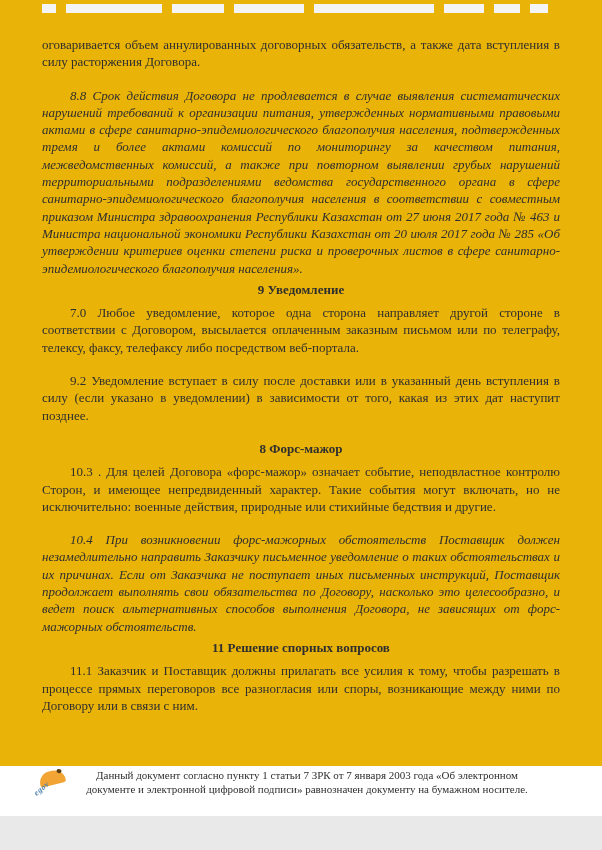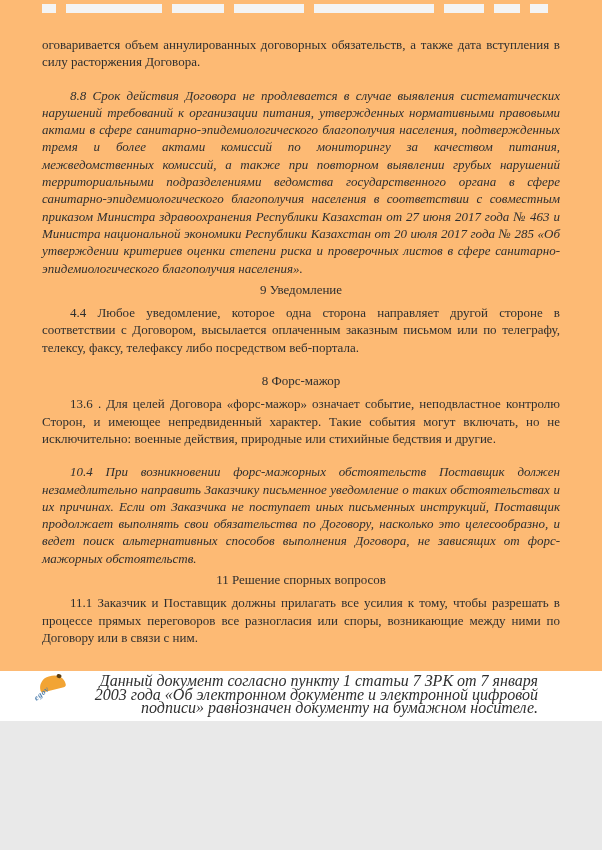--- a/index.html
+++ b/index.html
@@ -1,21 +1,21 @@
 <!DOCTYPE html>
 <html><head>
 <meta charset="utf-8">
 <style>
   html, body { margin: 0; padding: 0; background: #e9e9e9; }
   .page {
     position: relative;
     width: 602px;
-    height: 721px;
+    height: 816px;
     margin: 0 auto;
-    background: #fdba74;
+    background: #eab308;
     overflow: hidden;
     font-family: "Liberation Serif", "DejaVu Serif", serif;
     color: #2f2f2f;
   }
 
   
   .ghost-line {
     position: absolute;
     top: 4px; left: 42px; right: 42px;
     height: 10px;
@@ -40,41 +40,40 @@
     position: absolute;
     top: 36px; left: 42px; right: 42px;
     font-size: 13px;
     line-height: 17.3px;
     text-align: justify;
   }
   .doc-body p.para { margin: 0 0 16px 0; }
   .doc-body p.para.indent { text-indent: 28px; }
   .doc-body p.para.tight { margin-bottom: 0; font-style: italic; }
   .doc-body .heading {
-    font-weight: normal;
+    font-weight: bold;
     text-align: center;
     margin: 4px 0 6px 0;
   }
 
   .footer {
     position: absolute;
     left: 0; right: 0; bottom: 0;
     height: 50px;
     background: #ffffff;
     padding-top: 3px;
     box-sizing: border-box;
   }
   .footer-text {
     margin-left: 76px;
     width: 462px;
-    font-size: 16px;
+    font-size: 11px;
     line-height: 13.5px;
-    text-align: right;
+    text-align: center;
     color: #2f2f2f;
-    font-style: italic;
   }
 
   
   .egov-logo {
     position: absolute;
     left: 36px; top: 4px;
     width: 32px; height: 36px;
   }
   .egov-dome {
     position: absolute;
@@ -109,23 +108,24 @@
 <div class="page">
 
   <div class="ghost-line">
     <span class="g1"></span><span class="g2"></span><span class="g3"></span><span class="g4"></span><span class="g5"></span><span class="g6"></span><span class="g7"></span><span class="g8"></span>
   </div>
 
   <div class="doc-body" id="doc-body">
       <p class="para">оговаривается объем аннулированных договорных обязательств, а также дата вступления в силу расторжения Договора.</p>
       <p class="para indent tight">8.8 Срок действия Договора не продлевается в случае выявления систематических нарушений требований к организации питания, утвержденных нормативными правовыми актами в сфере санитарно-эпидемиологического благополучия населения, подтвержденных тремя и более актами комиссий по мониторингу за качеством питания, межведомственных комиссий, а также при повторном выявлении грубых нарушений территориальными подразделениями ведомства государственного органа в сфере санитарно-эпидемиологического благополучия населения в соответствии с совместным приказом Министра здравоохранения Республики Казахстан от 27 июня 2017 года № 463 и Министра национальной экономики Республики Казахстан от 20 июля 2017 года № 285 «Об утверждении критериев оценки степени риска и проверочных листов в сфере санитарно-эпидемиологического благополучия населения».</p>
       <div class="heading">9 Уведомление</div>
-      <p class="para indent">4.4 Любое уведомление, которое одна сторона направляет другой стороне в соответствии с Договором, высылается оплаченным заказным письмом или по телеграфу, телексу, факсу, телефаксу либо посредством веб-портала.</p>
+      <p class="para indent">7.0 Любое уведомление, которое одна сторона направляет другой стороне в соответствии с Договором, высылается оплаченным заказным письмом или по телеграфу, телексу, факсу, телефаксу либо посредством веб-портала.</p>
+      <p class="para indent">9.2 Уведомление вступает в силу после доставки или в указанный день вступления в силу (если указано в уведомлении) в зависимости от того, какая из этих дат наступит позднее.</p>
       <div class="heading">8 Форс-мажор</div>
-      <p class="para indent">13.6 . Для целей Договора «форс-мажор» означает событие, неподвластное контролю Сторон, и имеющее непредвиденный характер. Такие события могут включать, но не исключительно: военные действия, природные или стихийные бедствия и другие.</p>
+      <p class="para indent">10.3 . Для целей Договора «форс-мажор» означает событие, неподвластное контролю Сторон, и имеющее непредвиденный характер. Такие события могут включать, но не исключительно: военные действия, природные или стихийные бедствия и другие.</p>
       <p class="para indent tight">10.4 При возникновении форс-мажорных обстоятельств Поставщик должен незамедлительно направить Заказчику письменное уведомление о таких обстоятельствах и их причинах. Если от Заказчика не поступает иных письменных инструкций, Поставщик продолжает выполнять свои обязательства по Договору, насколько это целесообразно, и ведет поиск альтернативных способов выполнения Договора, не зависящих от форс-мажорных обстоятельств.</p>
       <div class="heading">11 Решение спорных вопросов</div>
       <p class="para indent">11.1 Заказчик и Поставщик должны прилагать все усилия к тому, чтобы разрешать в процессе прямых переговоров все разногласия или споры, возникающие между ними по Договору или в связи с ним.</p>
     </div>
 
   <div class="footer">
     <div class="egov-logo">
       <div class="egov-dome">
           <div class="egov-tip"></div>
         </div>

